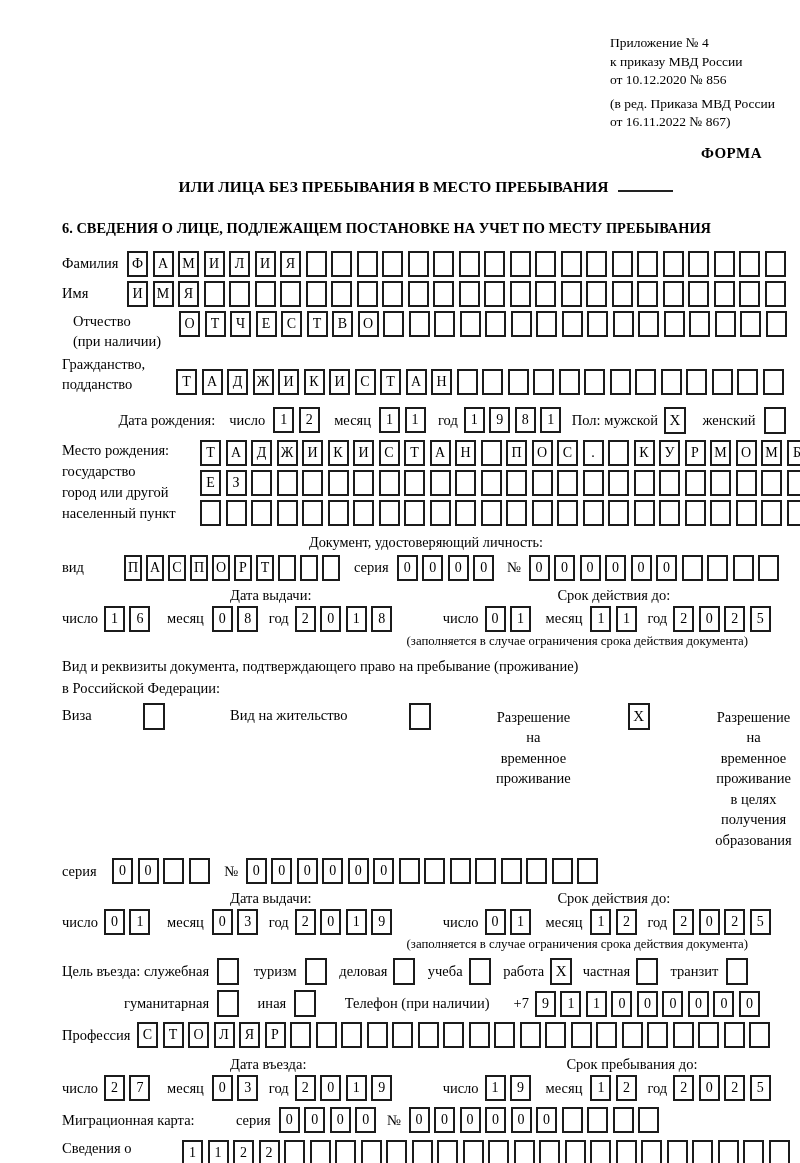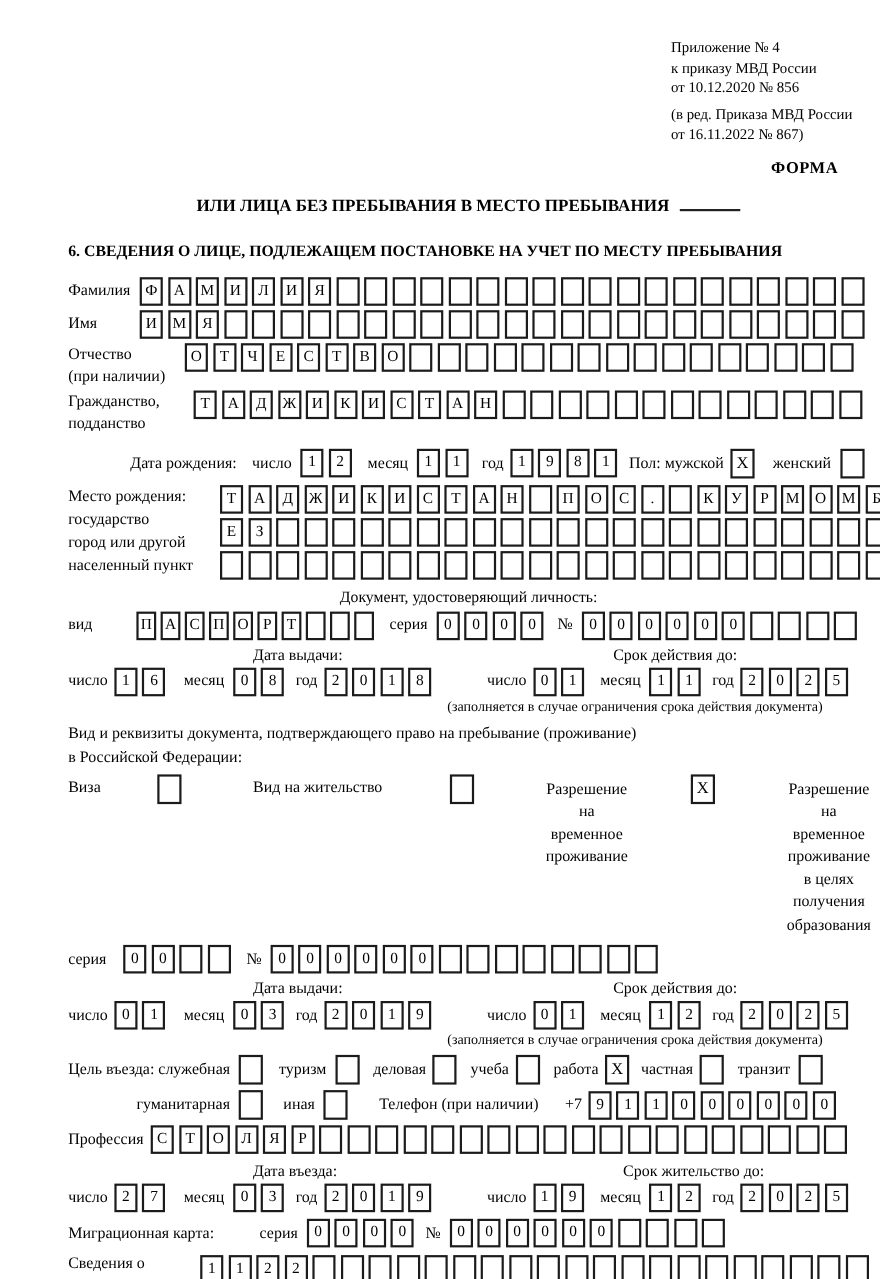--- a/index.html
+++ b/index.html
@@ -124,21 +124,21 @@
         <span class="cell"></span>
         <span class="cell"></span>
         <span class="cell"></span>
         <span class="cell"></span>
         <span class="cell"></span>
         <span class="cell"></span>
       </span>
   </div>
 
   <div class="row top">
-    <span class="mlabel" style="width:106px;flex:0 0 106px;">
+    <span class="mlabel" style="width:106px;flex:0 0 106px;margin-left:11px;">
       <div>Отчество</div>
       <div>(при наличии)</div>
     </span>
     <span class="strip">
         <span class="cell">О</span>
         <span class="cell">Т</span>
         <span class="cell">Ч</span>
         <span class="cell">Е</span>
         <span class="cell">С</span>
         <span class="cell">Т</span>
@@ -156,21 +156,21 @@
         <span class="cell"></span>
         <span class="cell"></span>
         <span class="cell"></span>
         <span class="cell"></span>
         <span class="cell"></span>
         <span class="cell"></span>
         <span class="cell"></span>
       </span>
   </div>
 
-  <div class="row top" style="margin-top:2px;">
+  <div class="row top" style="margin-top:2px;align-items:flex-end;">
     <span class="mlabel" style="width:114px;flex:0 0 114px;">
       <div>Гражданство,</div>
       <div>подданство</div>
     </span>
     <span class="strip">
         <span class="cell">Т</span>
         <span class="cell">А</span>
         <span class="cell">Д</span>
         <span class="cell">Ж</span>
         <span class="cell">И</span>
@@ -579,21 +579,21 @@
         <span class="cell"></span>
         <span class="cell"></span>
         <span class="cell"></span>
         <span class="cell"></span>
         <span class="cell"></span>
       </span>
   </div>
 
   <div class="dhdr" style="margin-top:8px;">
     <span style="margin-left:168px;">Дата въезда:</span>
-    <span style="margin-left:260px;">Срок жительство до:</span>
+    <span style="margin-left:260px;">Срок пребывания до:</span>
   </div>
 
   <div class="row" style="margin-top:2px;">
     <span class="lbl mr6">число</span>
     <span class="strip">
         <span class="cell">2</span>
         <span class="cell">7</span>
       </span>
     <span class="lbl ml12 mr8">месяц</span>
     <span class="strip">

